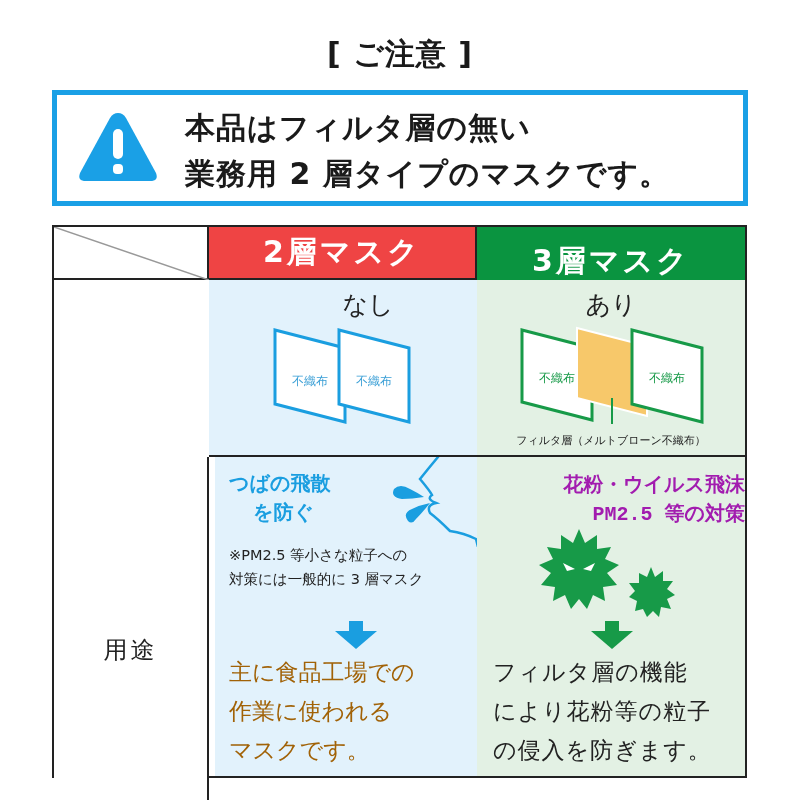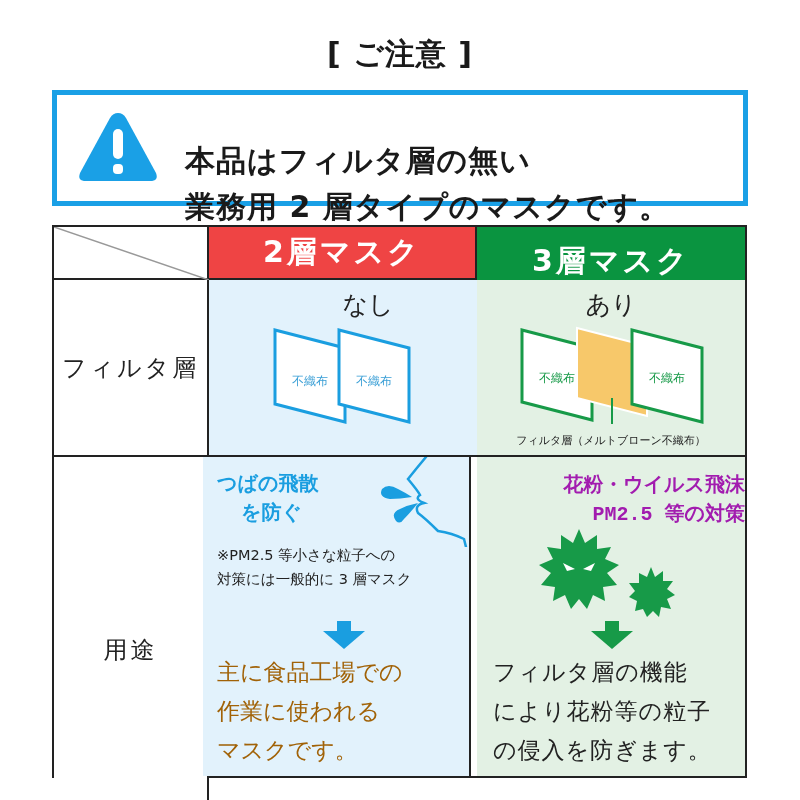--- a/index.html
+++ b/index.html
@@ -3,37 +3,37 @@
 <meta charset="utf-8">
 <style>
   * { box-sizing: border-box; margin: 0; padding: 0; }
   html, body { width: 800px; height: 800px; background: #ffffff; overflow: hidden; }
   body { position: relative; font-family: "DejaVu Sans", "Liberation Sans", sans-serif; color: #1a1a1a; }
 
   .title { position: absolute; left: 0; top: 34px; width: 800px; text-align: center; font-size: 30px; font-weight: bold; letter-spacing: 1px; color: #1a1a1a; }
 
   .notice { position: absolute; left: 52px; top: 90px; width: 696px; height: 116px; border: 5px solid #1aa0e6; background: #fff; }
   .notice .warn { position: absolute; left: 20px; top: 14px; width: 82px; height: 76px; }
-  .notice .msg { position: absolute; left: 128px; top: 10px; font-size: 30px; font-weight: bold; line-height: 46px; color: #1a1a1a; letter-spacing: 1px; white-space: nowrap; margin-top: 33px; }
+  .notice .msg { position: absolute; left: 128px; top: 10px; font-size: 30px; font-weight: bold; line-height: 46px; color: #1a1a1a; letter-spacing: 1px; white-space: nowrap; }
 
   .table { position: absolute; left: 52px; top: 225px; width: 695px; height: 553px; border: 2px solid #222; }
   .cell { position: absolute; border-right: 2px solid #222; border-bottom: 2px solid #222; }
 
   .c-corner { left: 0; top: 0; width: 155px; height: 53px; background: #fff; }
   .c-h2 { left: 155px; top: 0; width: 268px; height: 53px; background: #ef4444; }
   .c-h3 { left: 423px; top: 0; width: 268px; height: 70px; background: #0a9440; border-right: none; }
   .hdr-label { position: absolute; left: 0; top: 0; width: 100%; height: 100%; display: flex; align-items: center; justify-content: center; color: #fff; font-size: 30px; font-weight: bold; letter-spacing: 3px; }
 
   .c-rowlabel1 { left: 0; top: 53px; width: 155px; height: 177px; background: #fff; }
   .c-rowlabel2 { left: 0; top: 230px; width: 155px; height: 385px; background: #fff; border-bottom: none; }
   .rowlabel { position: absolute; left: 0; top: 0; width: 100%; height: 100%; display: flex; align-items: center; justify-content: center; font-size: 24px; letter-spacing: 3px; color: #222; }
 
   .c-2f { left: 155px; top: 53px; width: 320px; height: 177px; background: #e2f2fc; }
   .c-3f { left: 423px; top: 53px; width: 268px; height: 177px; background: #e3f1e4; border-right: none; }
-  .c-2u { left: 149px; top: 230px; width: 268px; height: 319px; background: #e2f2fc; border-bottom: none; }
+  .c-2u { left: 161px; top: 230px; width: 268px; height: 319px; background: #e2f2fc; border-bottom: none; }
   .c-3u { left: 423px; top: 230px; width: 268px; height: 319px; background: #e3f1e4; border-right: none; border-bottom: none; }
 
   .filter-title { position: absolute; left: 0; top: 8px; width: 100%; text-align: center; font-size: 25px; color: #222; }
   .layer-svg { position: absolute; left: 0; top: 40px; }
   .filter-caption { position: absolute; left: 0; top: 153px; width: 100%; text-align: center; font-size: 11px; color: #222; }
 
   .blue-head { position: absolute; left: 14px; top: 12px; font-size: 20px; font-weight: bold; line-height: 29px; color: #1a9ee0; }
   .blue-head .l2 { padding-left: 24px; }
   .spit-svg { position: absolute; left: 165px; top: 0px; }
   .note { position: absolute; left: 14px; top: 86px; font-size: 14.5px; line-height: 24px; color: #222; white-space: nowrap; }
@@ -68,23 +68,20 @@
         <line x1="0" y1="0" x2="155" y2="53" stroke="#999" stroke-width="1.5"></line>
       </svg>
   </div>
   <div class="cell c-h2">
     <div class="hdr-label">2層マスク</div>
   </div>
   <div class="cell c-h3">
     <div class="hdr-label">3層マスク</div>
   </div>
 
-  <div class="cell c-rowlabel1">
-    <div class="rowlabel">フィルタ層</div>
-  </div>
   <div class="cell c-rowlabel2">
     <div class="rowlabel">用途</div>
   </div>
 
   <div class="cell c-2f">
     <div class="filter-title">なし</div>
     <svg class="layer-svg" width="268" height="120">
       <polygon points="66,10 136,28 136,102 66,84" fill="#fff" stroke="#1a9ee0" stroke-width="3"></polygon>
       <polygon points="130,10 200,28 200,102 130,84" fill="#fff" stroke="#1a9ee0" stroke-width="3"></polygon>
       <text x="101" y="65" font-size="12" fill="#3a9fd6" text-anchor="middle" font-family="DejaVu Sans, sans-serif">不織布</text>

